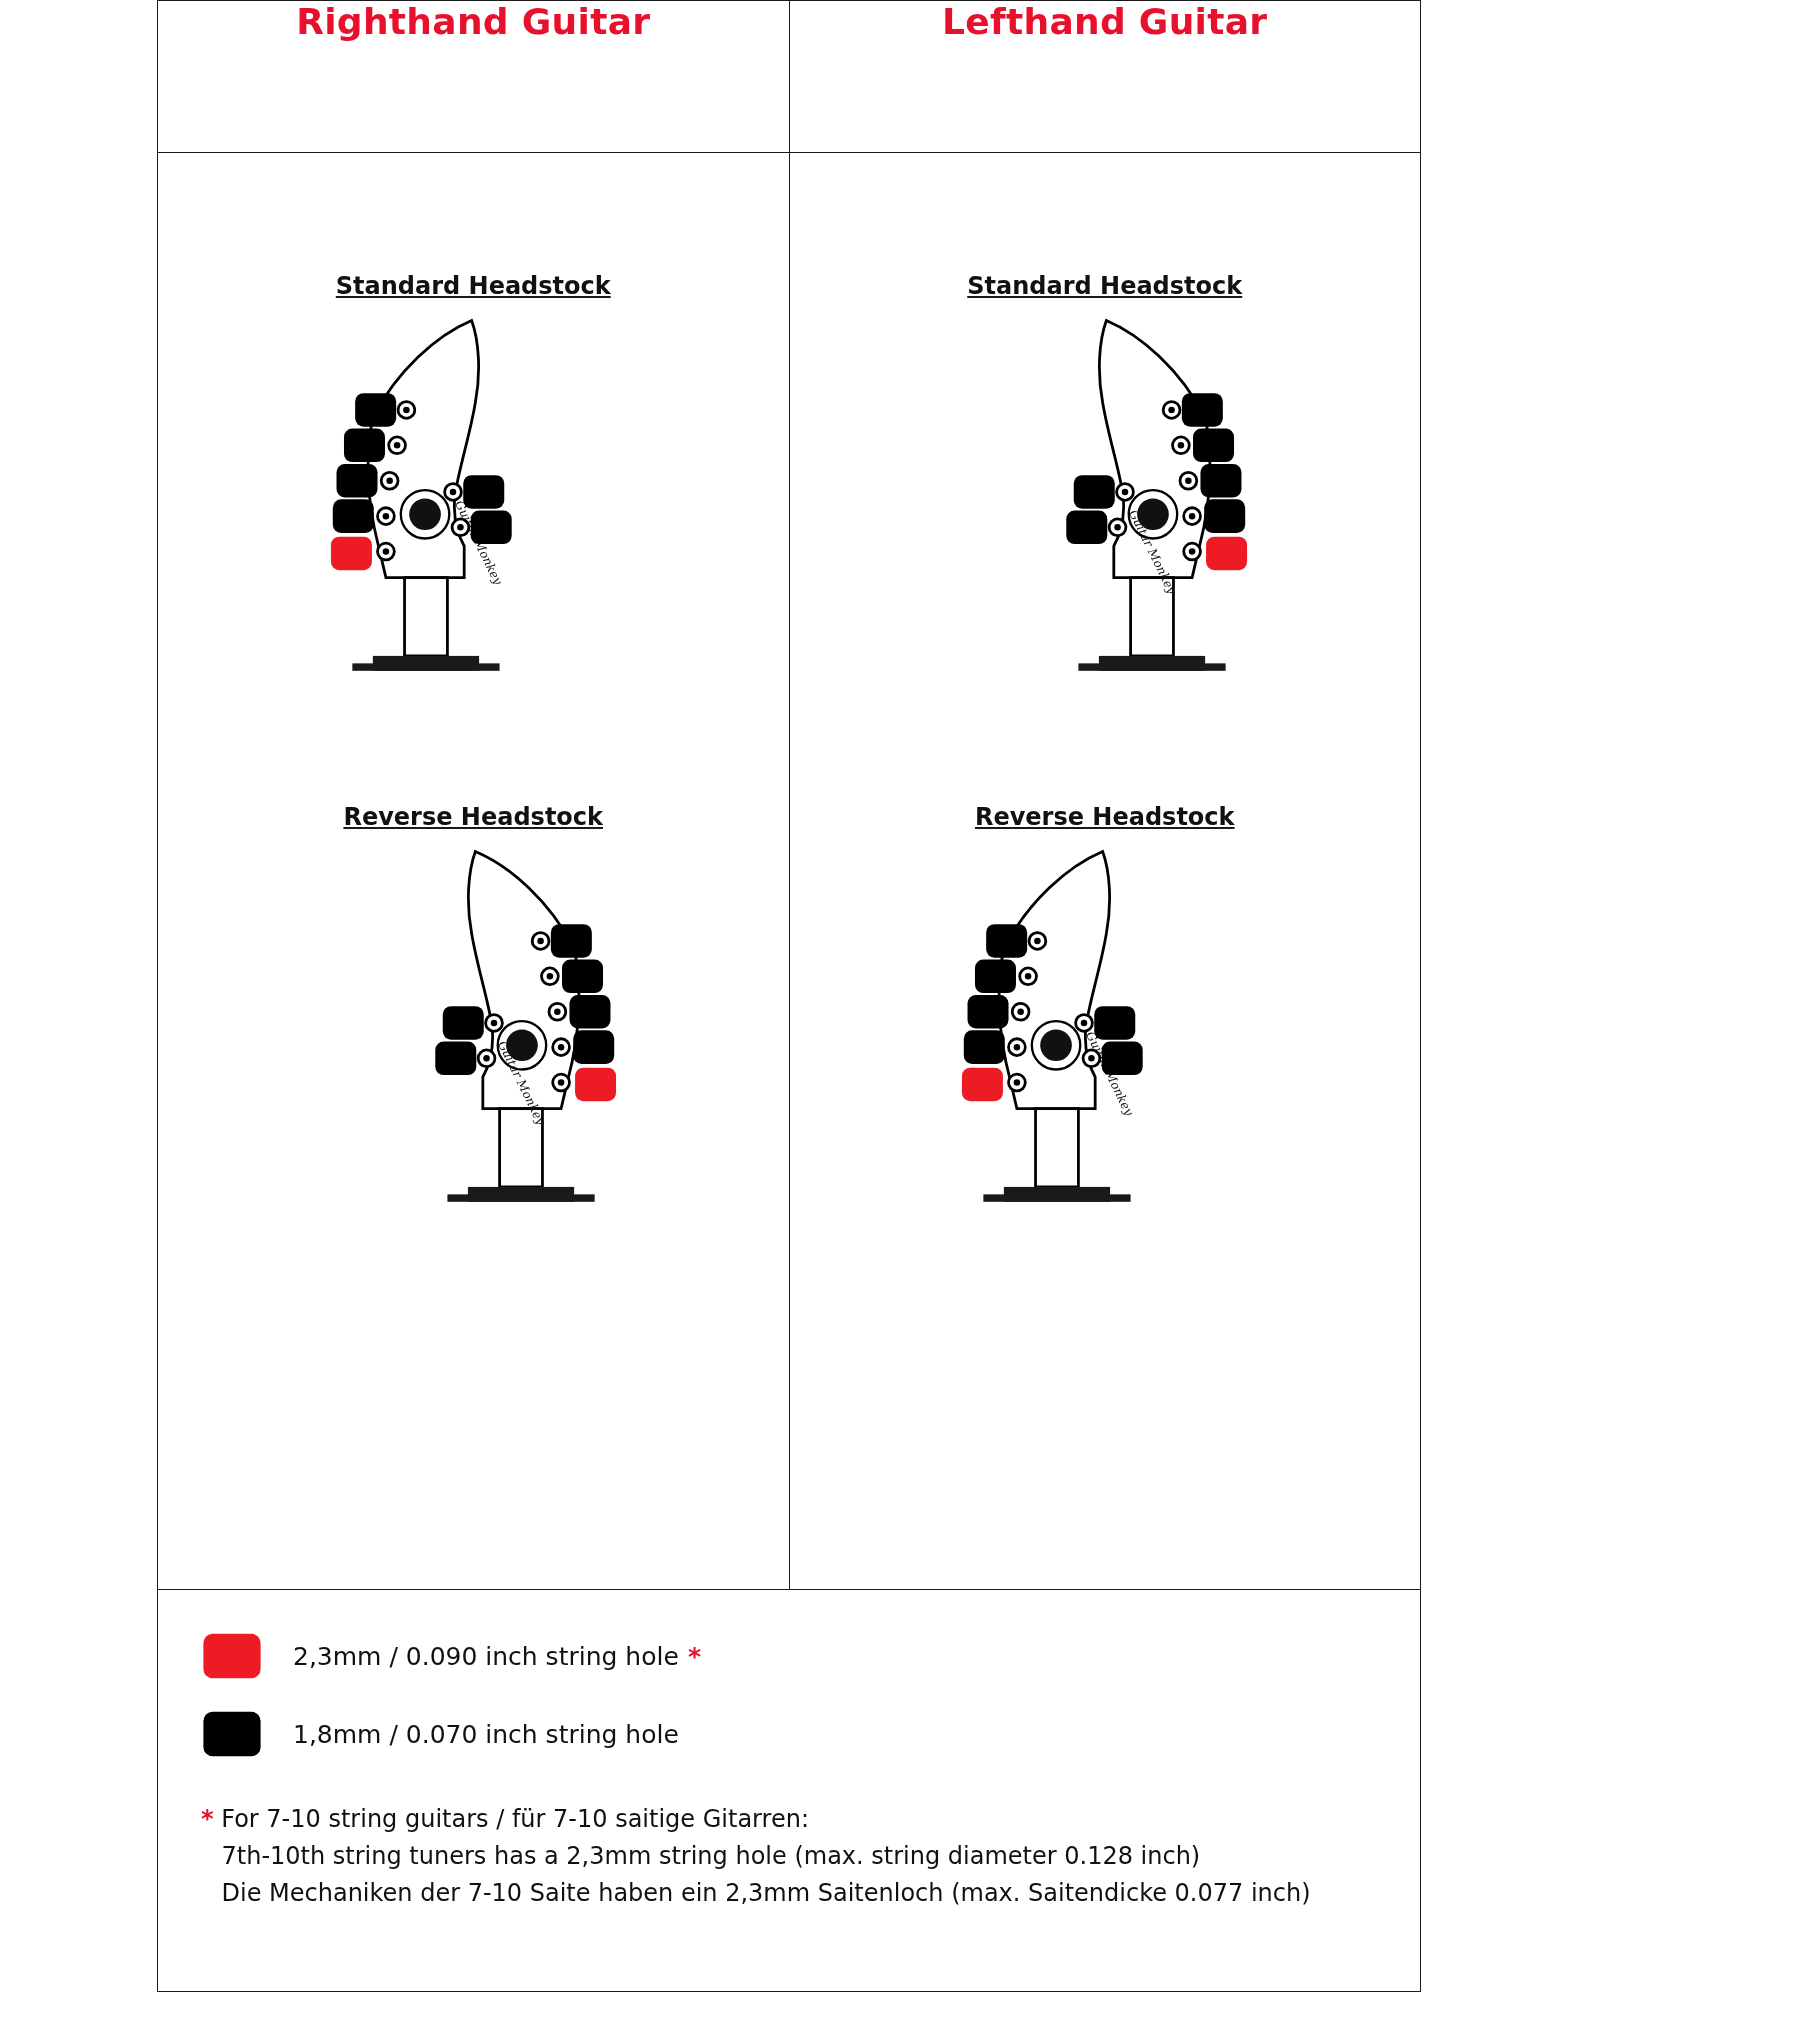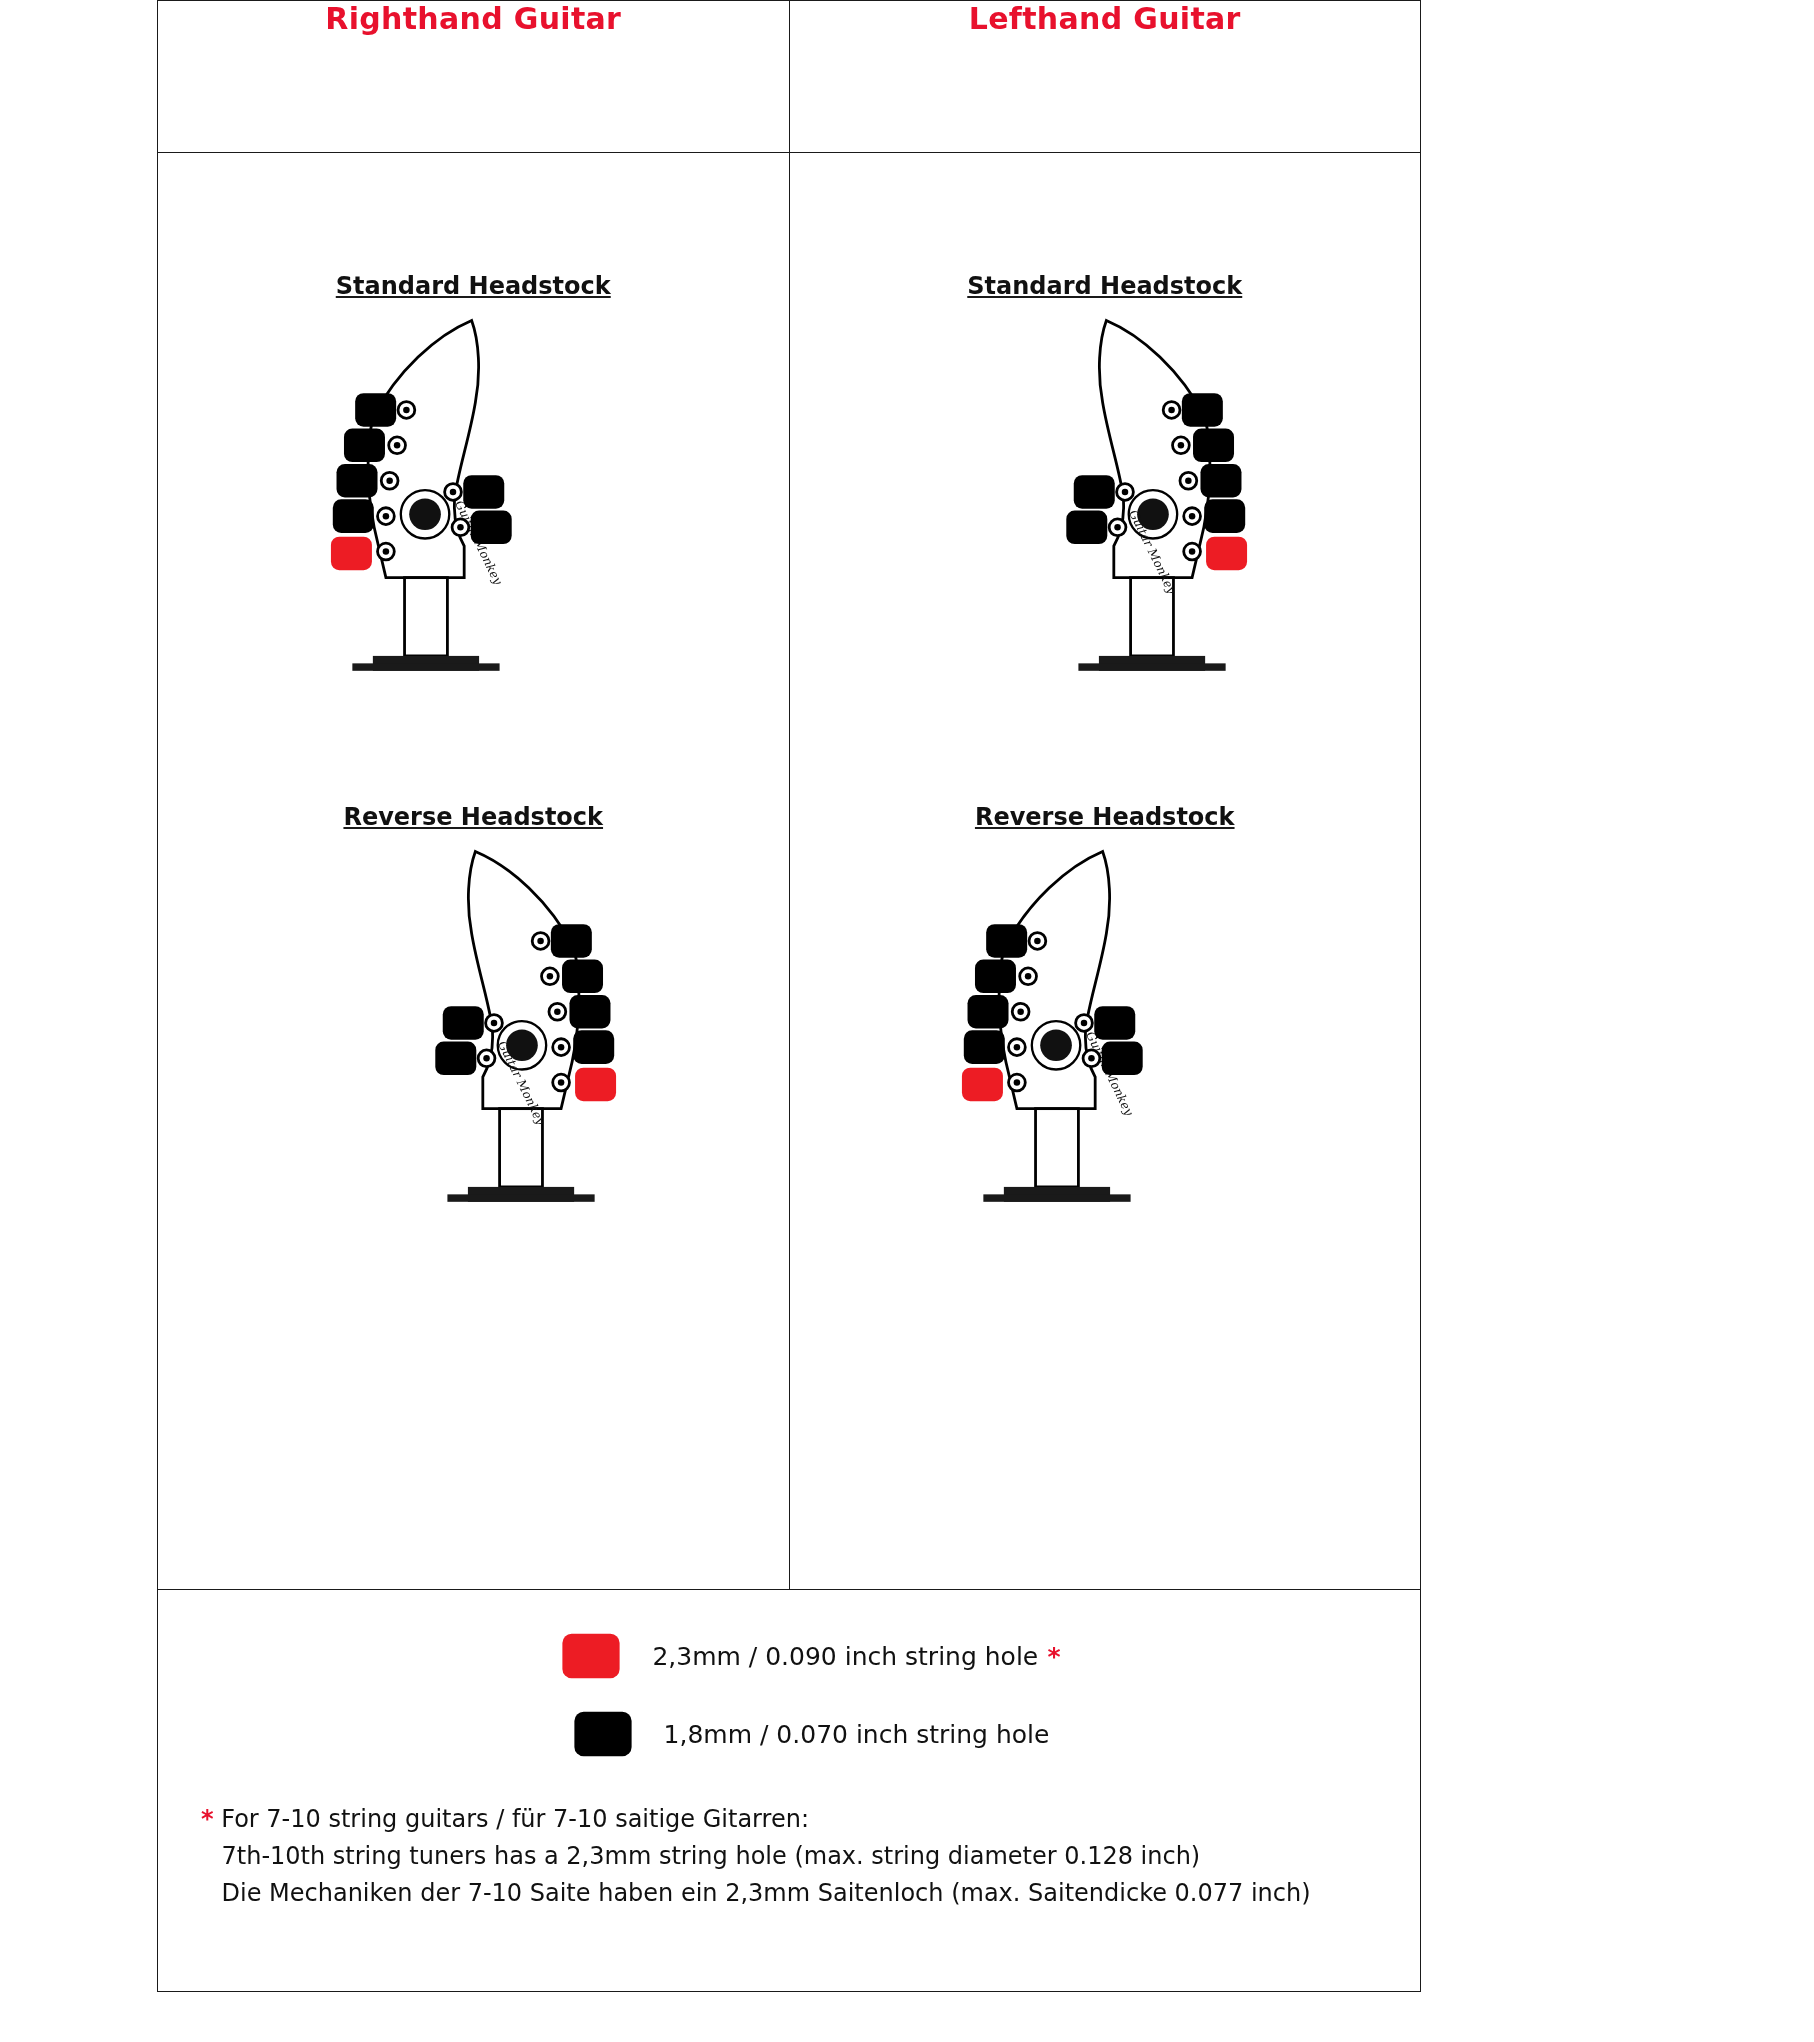--- a/index.html
+++ b/index.html
@@ -32,21 +32,21 @@
     padding: 0;
     vertical-align: top;
   }
   .hdr-cell {
     height: 151px;
     text-align: center;
     vertical-align: middle;
   }
   .hdr-text {
     color: #e8112d;
-    font-size: 30px;
+    font-size: 36px;
     font-weight: bold;
     letter-spacing: 0.3px;
   }
   .body-cell {
     height: 1436px;
     position: relative;
   }
   .hs-block {
     text-align: center;
     text-decoration: underline;
@@ -70,21 +70,20 @@
     padding: 0;
   }
   .legend-inner {
     padding: 39px 0 0 43px;
   }
   .legend-row {
     display: flex;
     align-items: center;
     margin-bottom: 24px;
     height: 54px;
-    justify-content: center;
   }
   .legend-swatch {
     width: 62px;
     height: 48px;
     margin-right: 30px;
     flex: none;
   }
   .legend-label {
     font-size: 25px;
     color: #111111;

